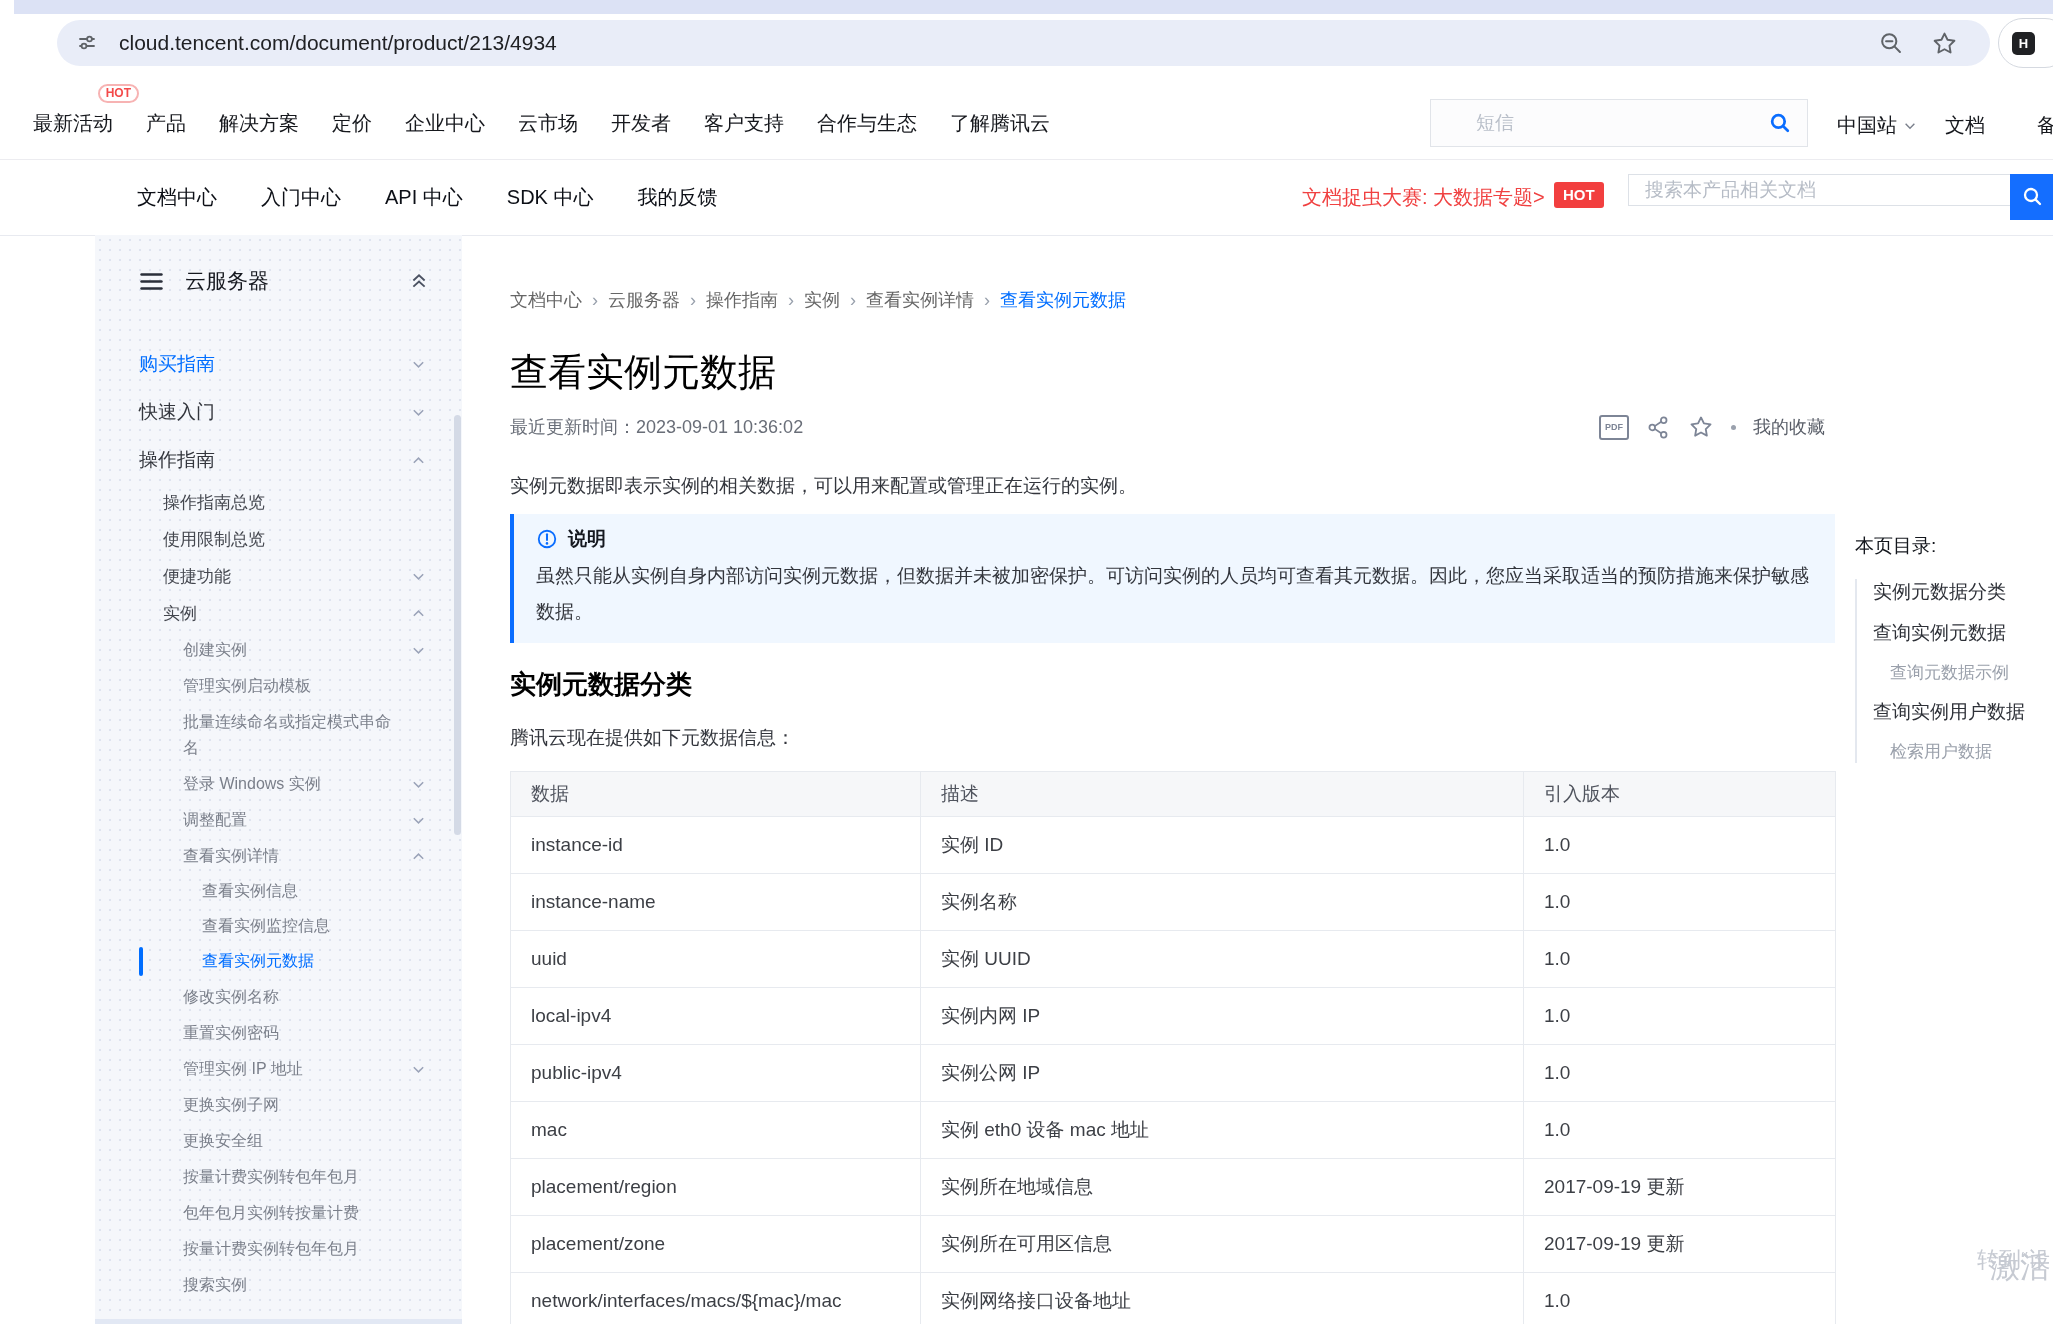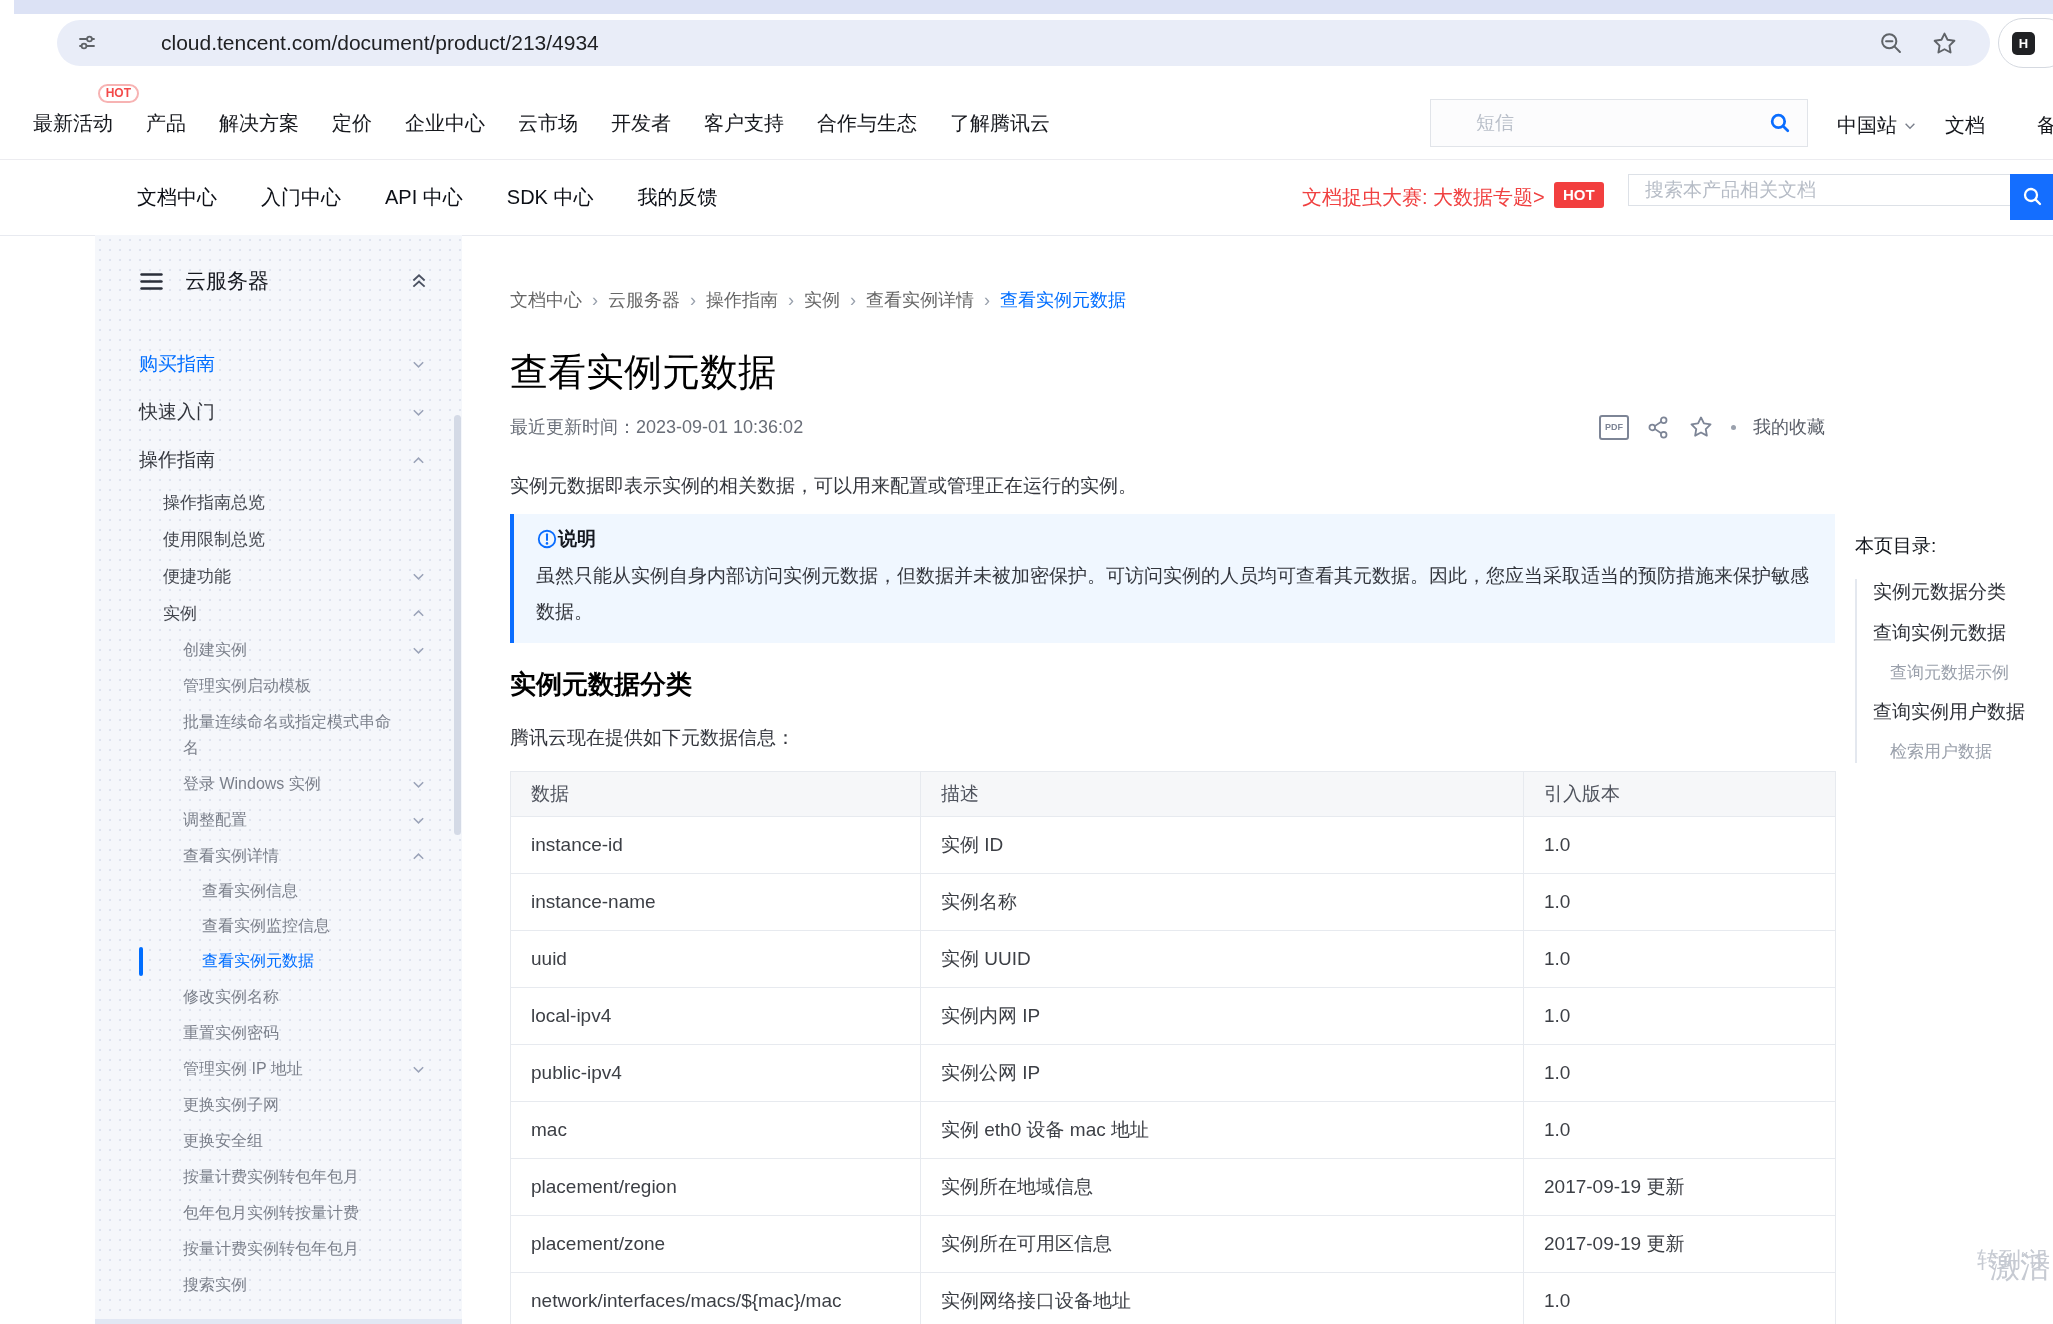--- a/index.html
+++ b/index.html
@@ -5,21 +5,21 @@
   html,body{margin:0;padding:0;background:#fff;}
   .page{position:relative;width:2053px;height:1324px;overflow:hidden;background:#fff;
         font-family:"Liberation Sans","DejaVu Sans",sans-serif;color:#333;}
   svg{display:block;}
 
   
   .tabstrip{position:absolute;left:0;top:0;width:2053px;height:14px;background:#dce2f5;}
   .tab-notch{position:absolute;left:0;top:0;width:14px;height:14px;background:#fff;}
   .toolbar{position:absolute;left:0;top:14px;width:2053px;height:58px;background:#fff;border-bottom:1px solid #e8eaf1;}
   .omnibox{position:absolute;left:57px;top:6px;width:1933px;height:46px;border-radius:23px;background:#e9edf8;
-           display:flex;align-items:center;padding:0 20px;box-sizing:border-box;gap:42px;}
+           display:flex;align-items:center;padding:0 20px;box-sizing:border-box;}
   .url{margin-left:22px;font-size:21px;color:#202124;flex:1;white-space:nowrap;overflow:hidden;}
   .ombx-icons{display:flex;align-items:center;gap:26px;margin-right:12px;}
   .avatar-pill{position:absolute;left:1998px;top:4px;width:72px;height:50px;border:1px solid #d5d9e0;border-radius:25px;
                background:#fff;display:flex;align-items:center;padding-left:13px;box-sizing:border-box;}
   .avatar-sq{width:23px;height:23px;border-radius:5px;background:#202124;color:#fff;font-size:13px;font-weight:bold;
              display:flex;align-items:center;justify-content:center;}
 
   
   .topnav{position:absolute;left:0;top:72px;width:2053px;height:88px;background:#fff;border-bottom:1px solid #ececf0;
           display:flex;align-items:center;padding:16px 0 0 33px;box-sizing:border-box;}
@@ -79,21 +79,21 @@
   .doc-title{margin-top:34px;font-size:38px;line-height:52px;color:#000;font-weight:400;}
   .meta-row{margin-top:16px;display:flex;align-items:center;justify-content:space-between;}
   .updated{font-size:18px;color:#696e78;}
   .meta-actions{display:flex;align-items:center;gap:17px;margin-right:10px;}
   .pdf-ic{width:30px;height:25px;border:2px solid #7d8596;border-radius:3px;display:flex;align-items:center;
           justify-content:center;font-size:9px;font-weight:bold;color:#7d8596;box-sizing:border-box;}
   .meta-dot{width:5px;height:5px;border-radius:50%;background:#9aa1ad;}
   .fav-label{font-size:18px;color:#595e68;}
   .intro{margin-top:32px;font-size:19px;color:#33363d;line-height:27px;}
   .note{margin-top:15px;background:#f0f7ff;border-left:4px solid #0a6dff;padding:13px 26px 13px 22px;}
-  .note-head{display:flex;align-items:center;gap:0;height:24px;}
+  .note-head{display:flex;align-items:center;gap:10px;height:24px;}
   .note-title{font-size:19px;font-weight:bold;color:#15181f;}
   .note-body{margin-top:7px;font-size:19px;color:#33363d;line-height:36px;}
   .h2{margin-top:24px;font-size:26px;font-weight:bold;color:#000;line-height:34px;}
   .para{margin-top:24px;font-size:19px;color:#33363d;line-height:26px;}
   table.meta{margin-top:20px;width:1325px;border-collapse:collapse;table-layout:fixed;}
   table.meta th,table.meta td{border:1px solid #e7eaef;text-align:left;padding:0 20px;font-weight:400;}
   table.meta th{height:44px;background:#f6f7f9;color:#50545e;font-size:19px;}
   table.meta td{height:56px;color:#3c3f45;font-size:19px;}
   .colw1{width:410px;}.colw2{width:603px;}.colw3{width:312px;}
 

